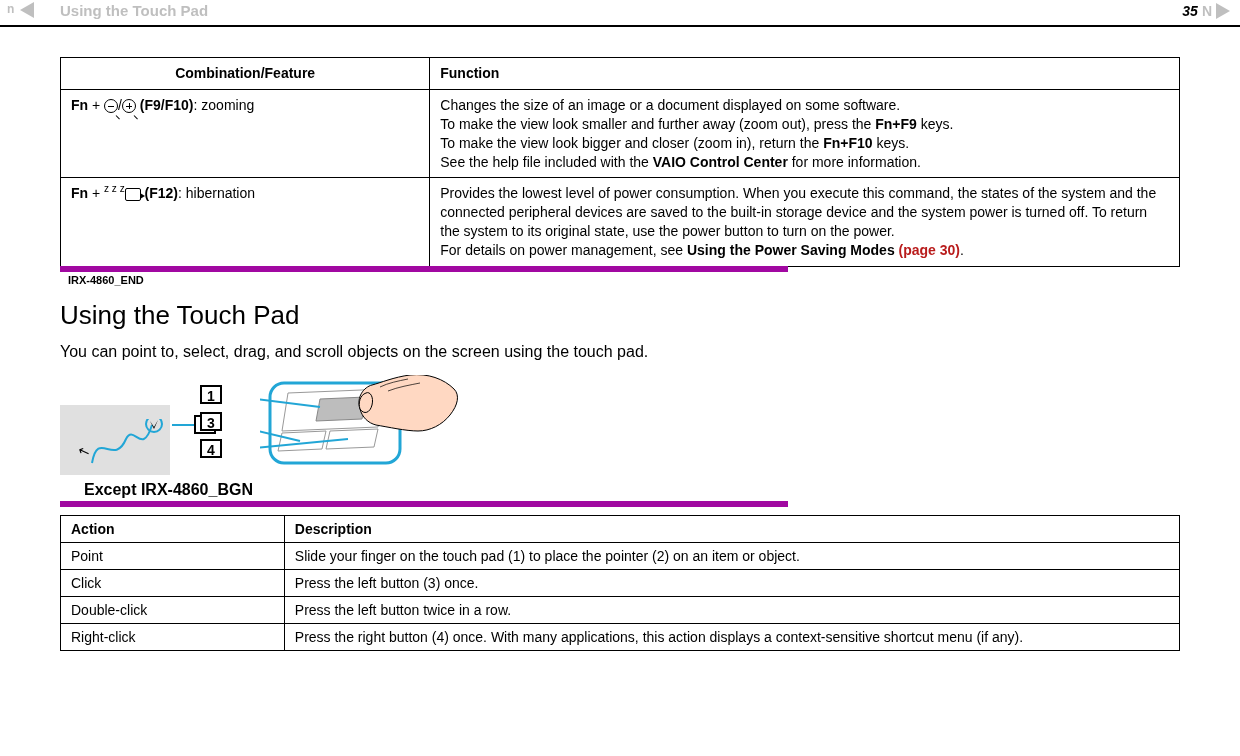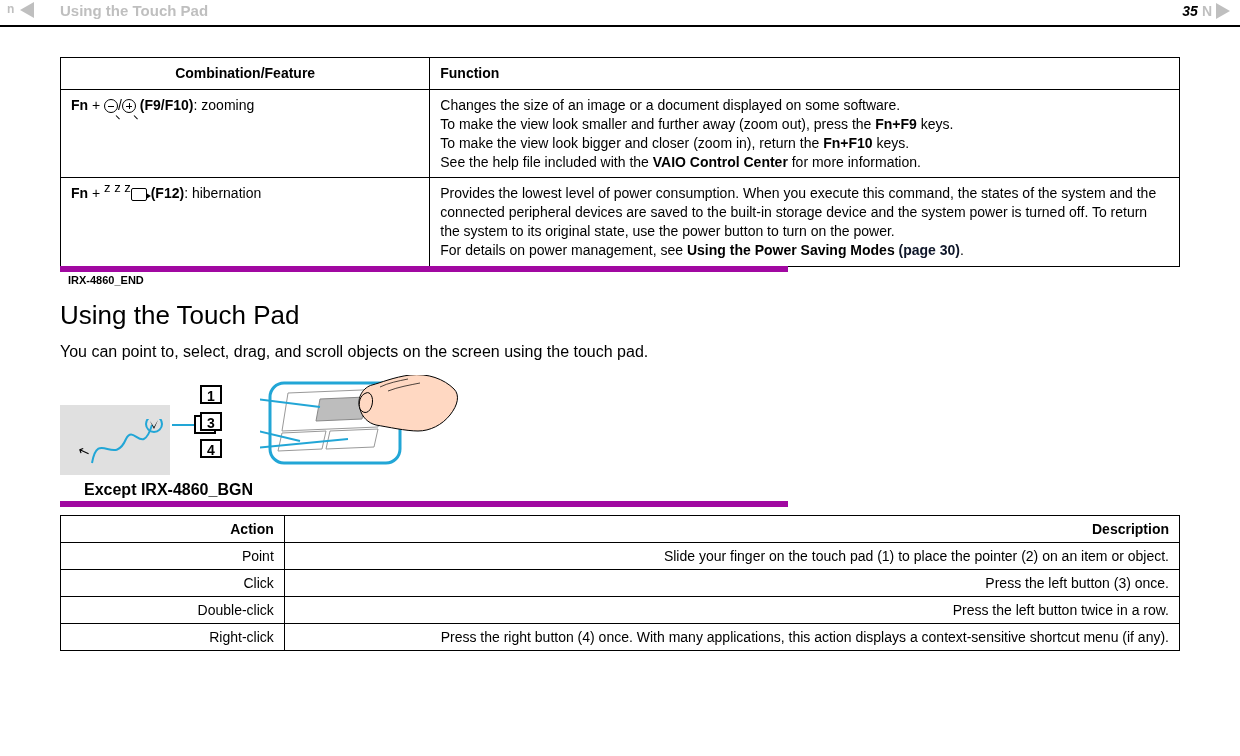--- a/index.html
+++ b/index.html
@@ -115,21 +115,21 @@
     position: absolute;
     right: -5px; top: 4px;
     width: 0; height: 0;
     border-top: 3px solid transparent;
     border-bottom: 3px solid transparent;
     border-left: 5px solid #000;
   }
   .sleep-z {
     position: relative;
     top: -6px;
-    font-size: 13px;
+    font-size: 10px;
   }
   .purple-bar {
     height: 6px;
     background: #a108a1;
     margin-top: -1px;
   }
   .irx-label {
     font-weight: bold;
     font-size: 11px;
     padding: 2px 0 0 8px;
@@ -214,27 +214,27 @@
   }
   table.action-table {
     width: 100%;
     border-collapse: collapse;
     margin-top: 8px;
   }
   table.action-table th, table.action-table td {
     border: 1px solid #000;
     padding: 5px 10px;
     vertical-align: top;
-    text-align: right;
+    text-align: left;
     font-size: 14px;
   }
   table.action-table th {
     font-weight: bold;
   }
-  .link-blue { color: #0f172a; font-weight: bold; }
+  .link-blue { color: #b91c1c; font-weight: bold; }
   .purple-bar-container { width: 65%; }
 </style>
 </head>
 <body>
 
 <div class="header-row">
   <span class="nav-letter">n</span>
   <span class="nav-arrow-left"></span>
   <span class="breadcrumb">Using the Touch Pad</span>
   <span class="page-right">

